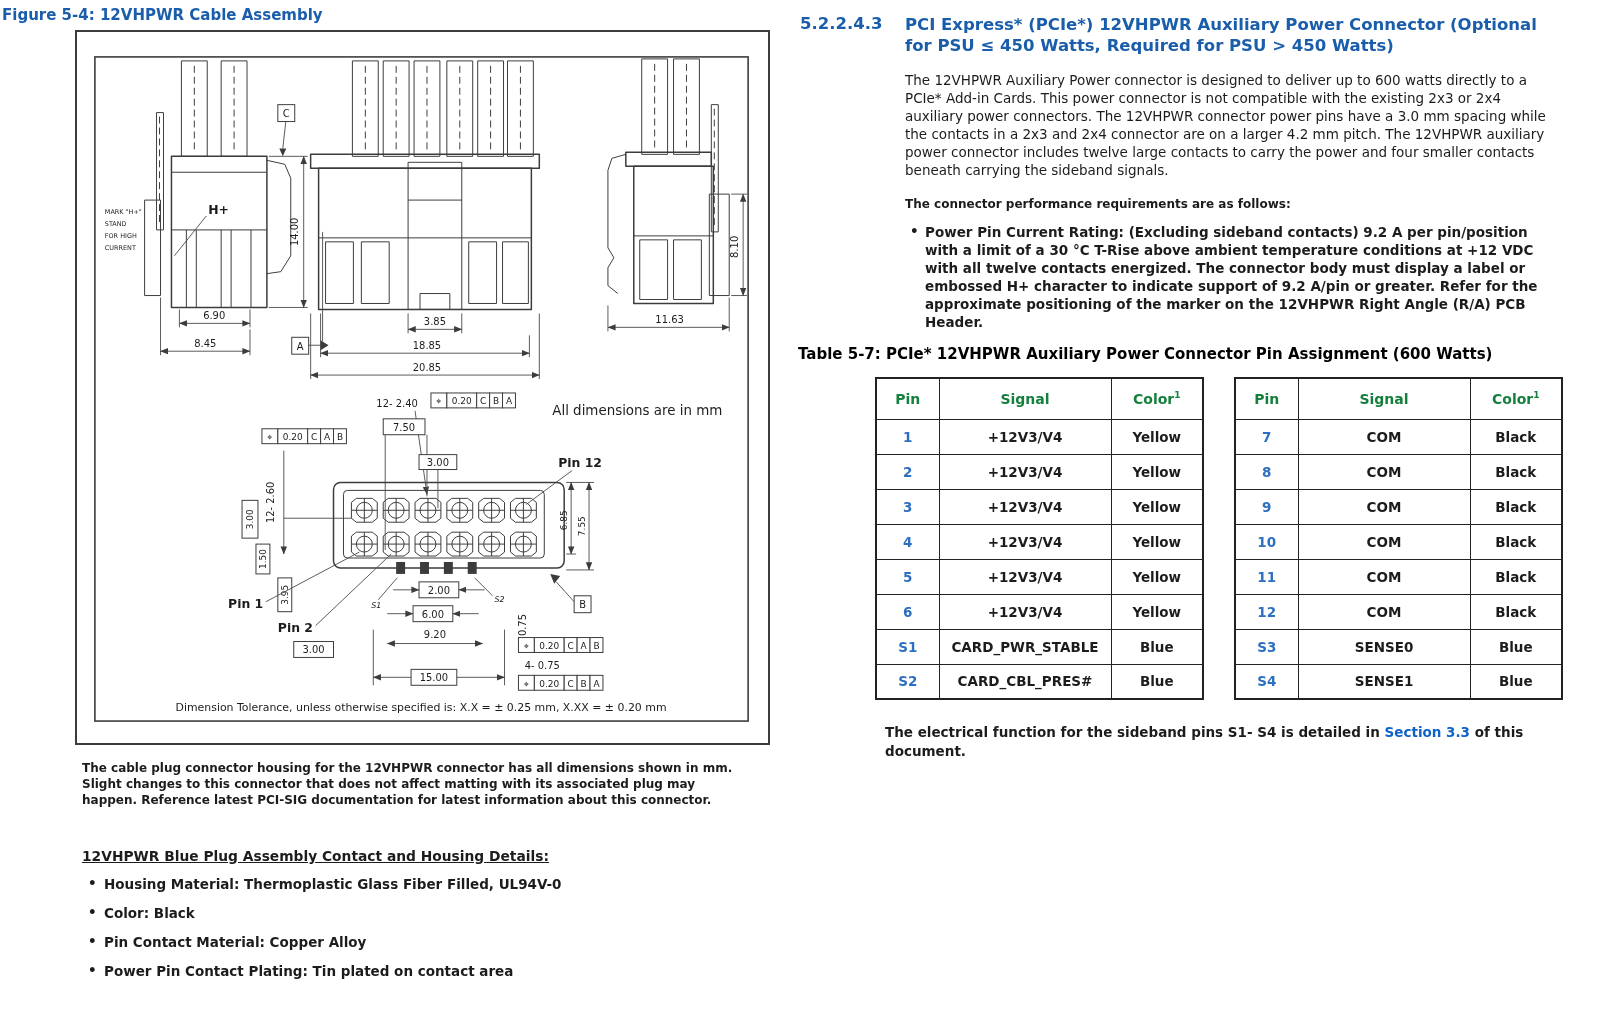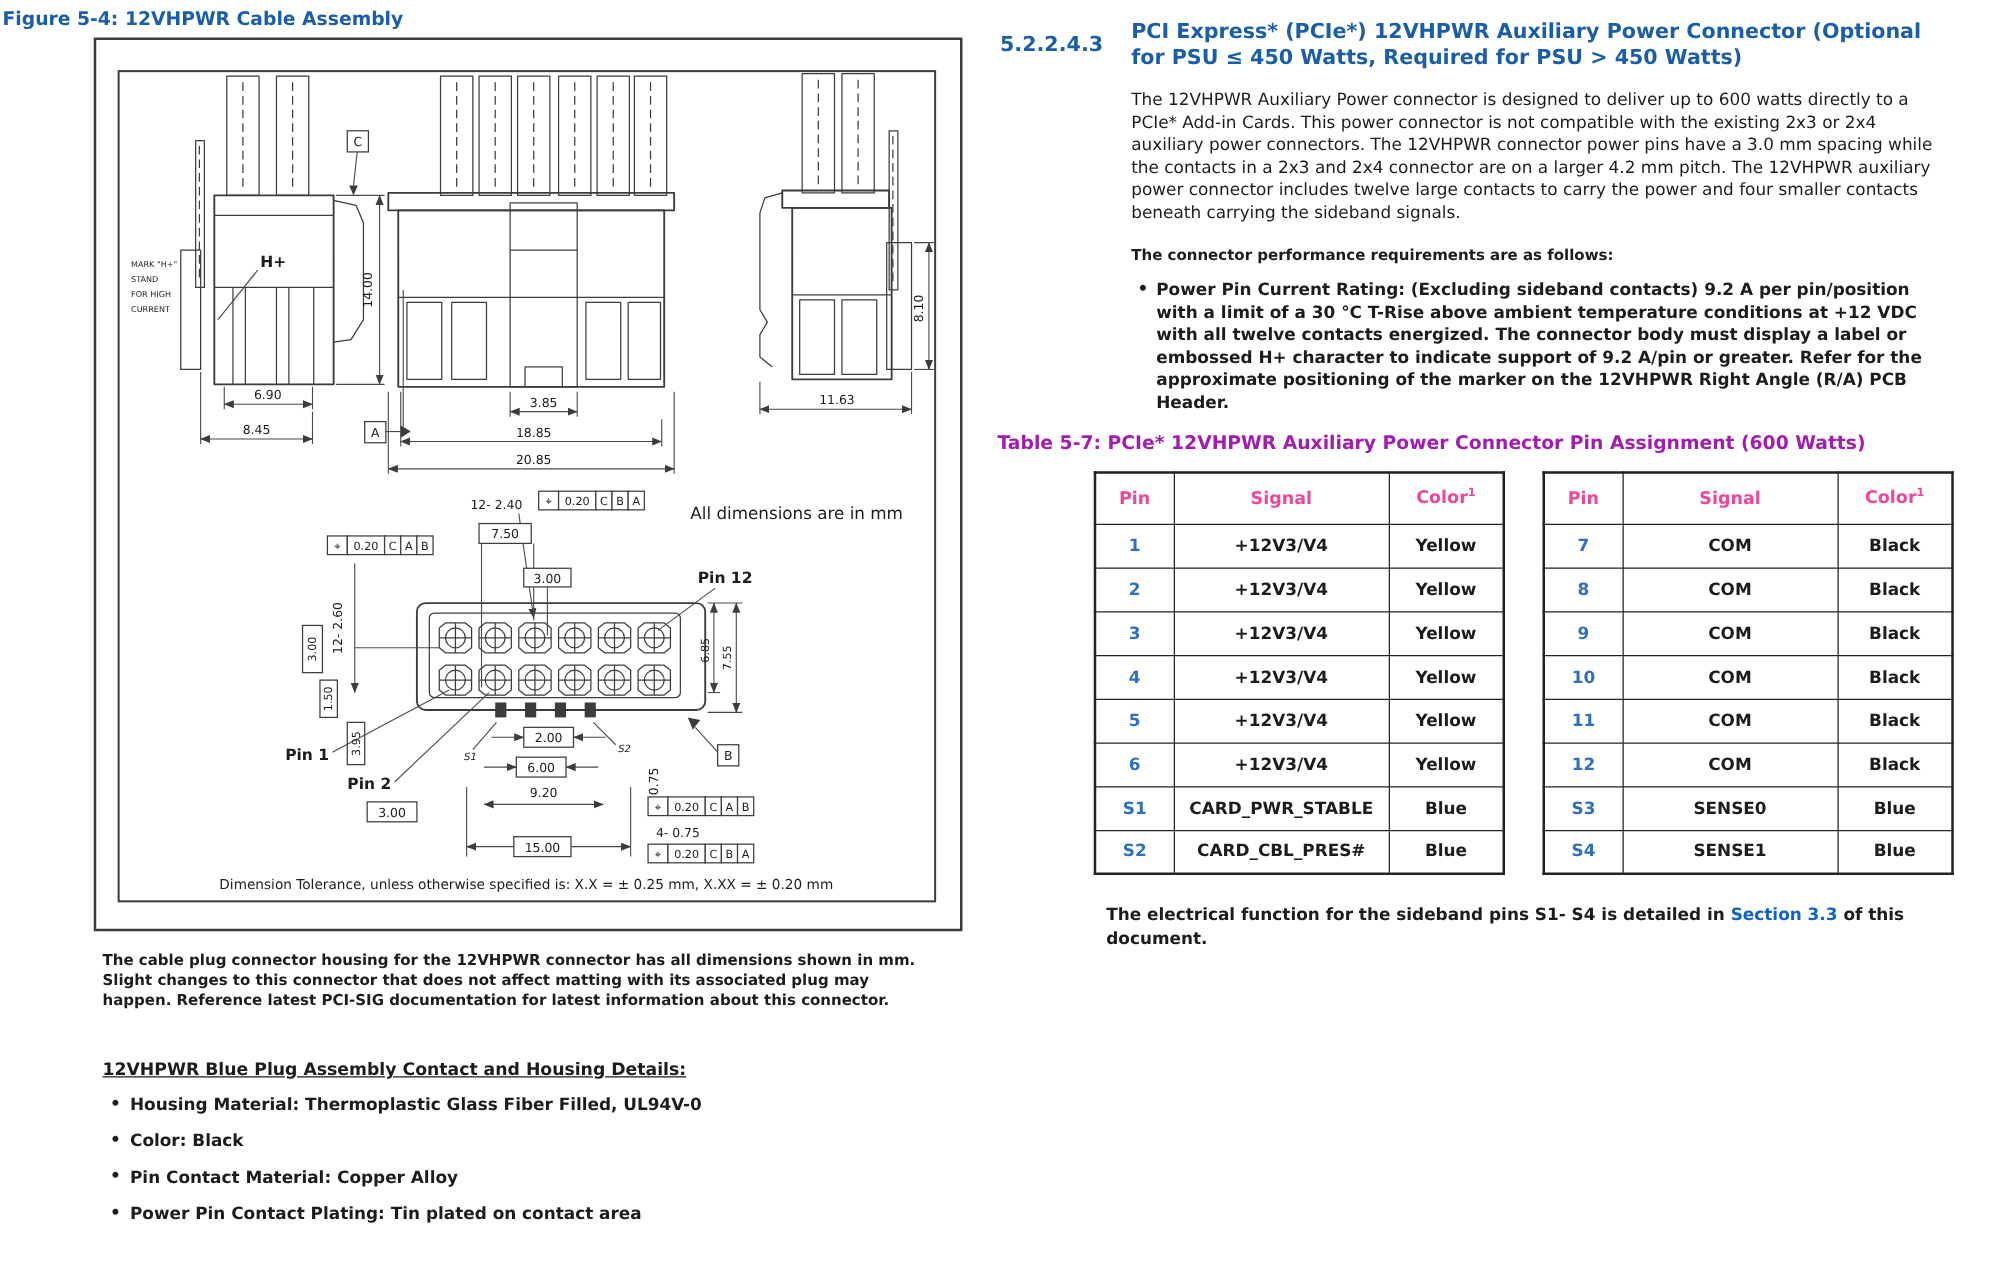--- a/index.html
+++ b/index.html
@@ -13,34 +13,34 @@
                border:2px solid #3c3c3c; background:#fff; }
   .left-para { position:absolute; left:82px; top:760px; width:655px;
                font-size:12px; font-weight:bold; line-height:1.35; }
   .details-heading { position:absolute; left:82px; top:848px; font-size:13.8px; font-weight:bold;
                      text-decoration:underline; }
   .left-bullets { position:absolute; left:104px; top:876px; width:600px; list-style:none; }
   .left-bullets li { position:relative; font-size:13.5px; font-weight:bold; margin-bottom:13px; }
   .left-bullets li::before { content:"•"; position:absolute; left:-16px; top:-1px; }
 
   
-  .sec-head { position:absolute; left:800px; top:14px; width:760px; display:flex;align-items:center; }
+  .sec-head { position:absolute; left:800px; top:14px; width:760px; display:flex; }
   .sec-num { width:105px; flex:none; font-size:16.5px; font-weight:bold; color:#1a5dab; }
   .sec-title { width:655px; font-size:16.5px; font-weight:bold; color:#1a5dab; line-height:1.28; }
   .rc-para1 { position:absolute; left:905px; top:72px;  width:655px; font-size:13.5px; font-weight:normal; line-height:1.33; }
   .rc-para2 { position:absolute; left:905px; top:197px; width:655px; font-size:12px; font-weight:bold; }
   .rc-bullet { position:absolute; left:925px; top:224px; width:635px; font-size:13.5px; font-weight:bold; line-height:1.33; }
   .rc-bullet::before { content:"•"; position:absolute; left:-15px; top:-1px; }
-  .tbl-title { position:absolute; left:798px; top:345px; font-size:15px; font-weight:bold; color:#a21caf; }
+  .tbl-title { position:absolute; left:798px; top:345px; font-size:15px; font-weight:bold; color:#000000; }
 
   .tables { position:absolute; left:875px; top:377px; display:flex; gap:30px; }
   table.pin-table { border-collapse:collapse; table-layout:fixed; background:#fff;
                     border:2px solid #222; }
   .pin-table th, .pin-table td { border:1.5px solid #222; text-align:center; vertical-align:middle; }
-  .pin-table th { height:41px; font-size:14px; color:#ec4899;margin-top:14px; }
+  .pin-table th { height:41px; font-size:14px; color:#15803d;margin-top:14px; }
   .pin-table th sup { font-size:9px; }
   .pin-table td { height:35px; font-size:13.5px; font-weight:bold; }
   .pin-table td:first-child { color:#2d6fc0; font-weight:bold; }
   .pin-table col.c-pin { width:63px; } .pin-table col.c-sig { width:172px; } .pin-table col.c-col { width:92px; }
 
   .closing { position:absolute; left:885px; top:723px; width:660px; font-size:13.5px; font-weight:bold; line-height:1.4; }
   .closing a { color:#0f62c7; cursor:pointer; }
 
   
   .ol  { fill:none; stroke:#3c3c3c; stroke-width:1.5; stroke-linejoin:round; }

